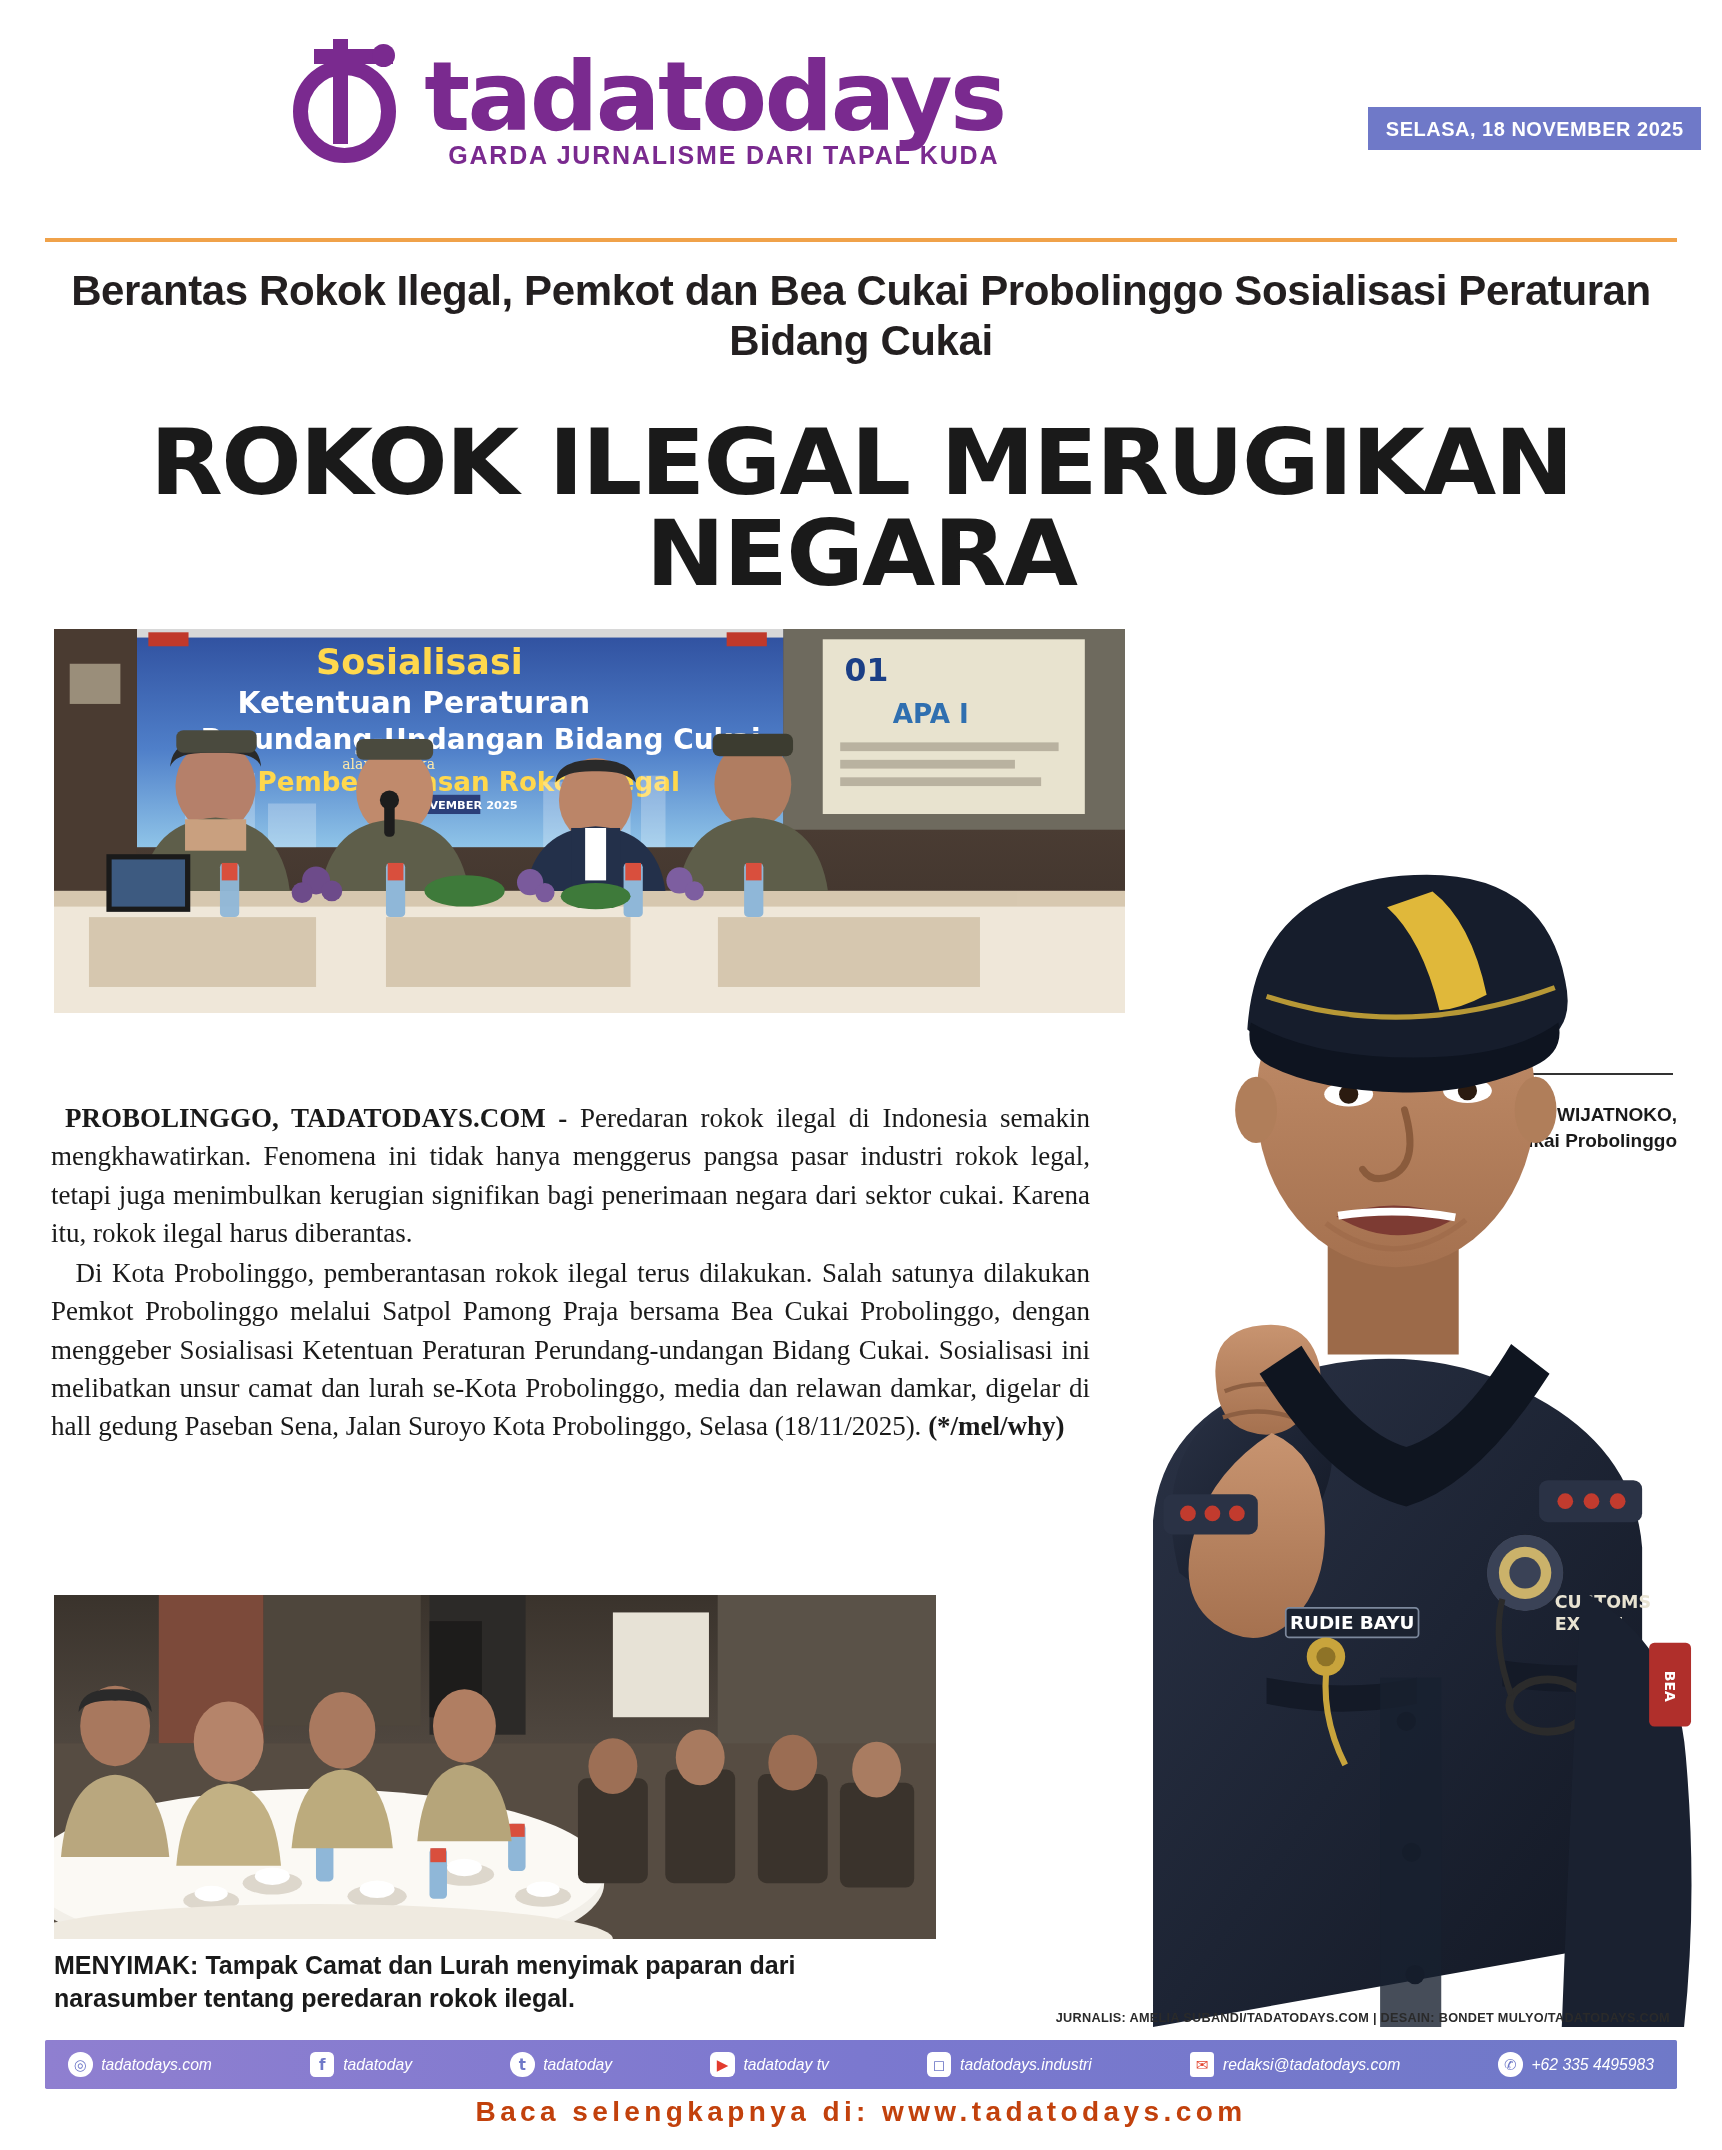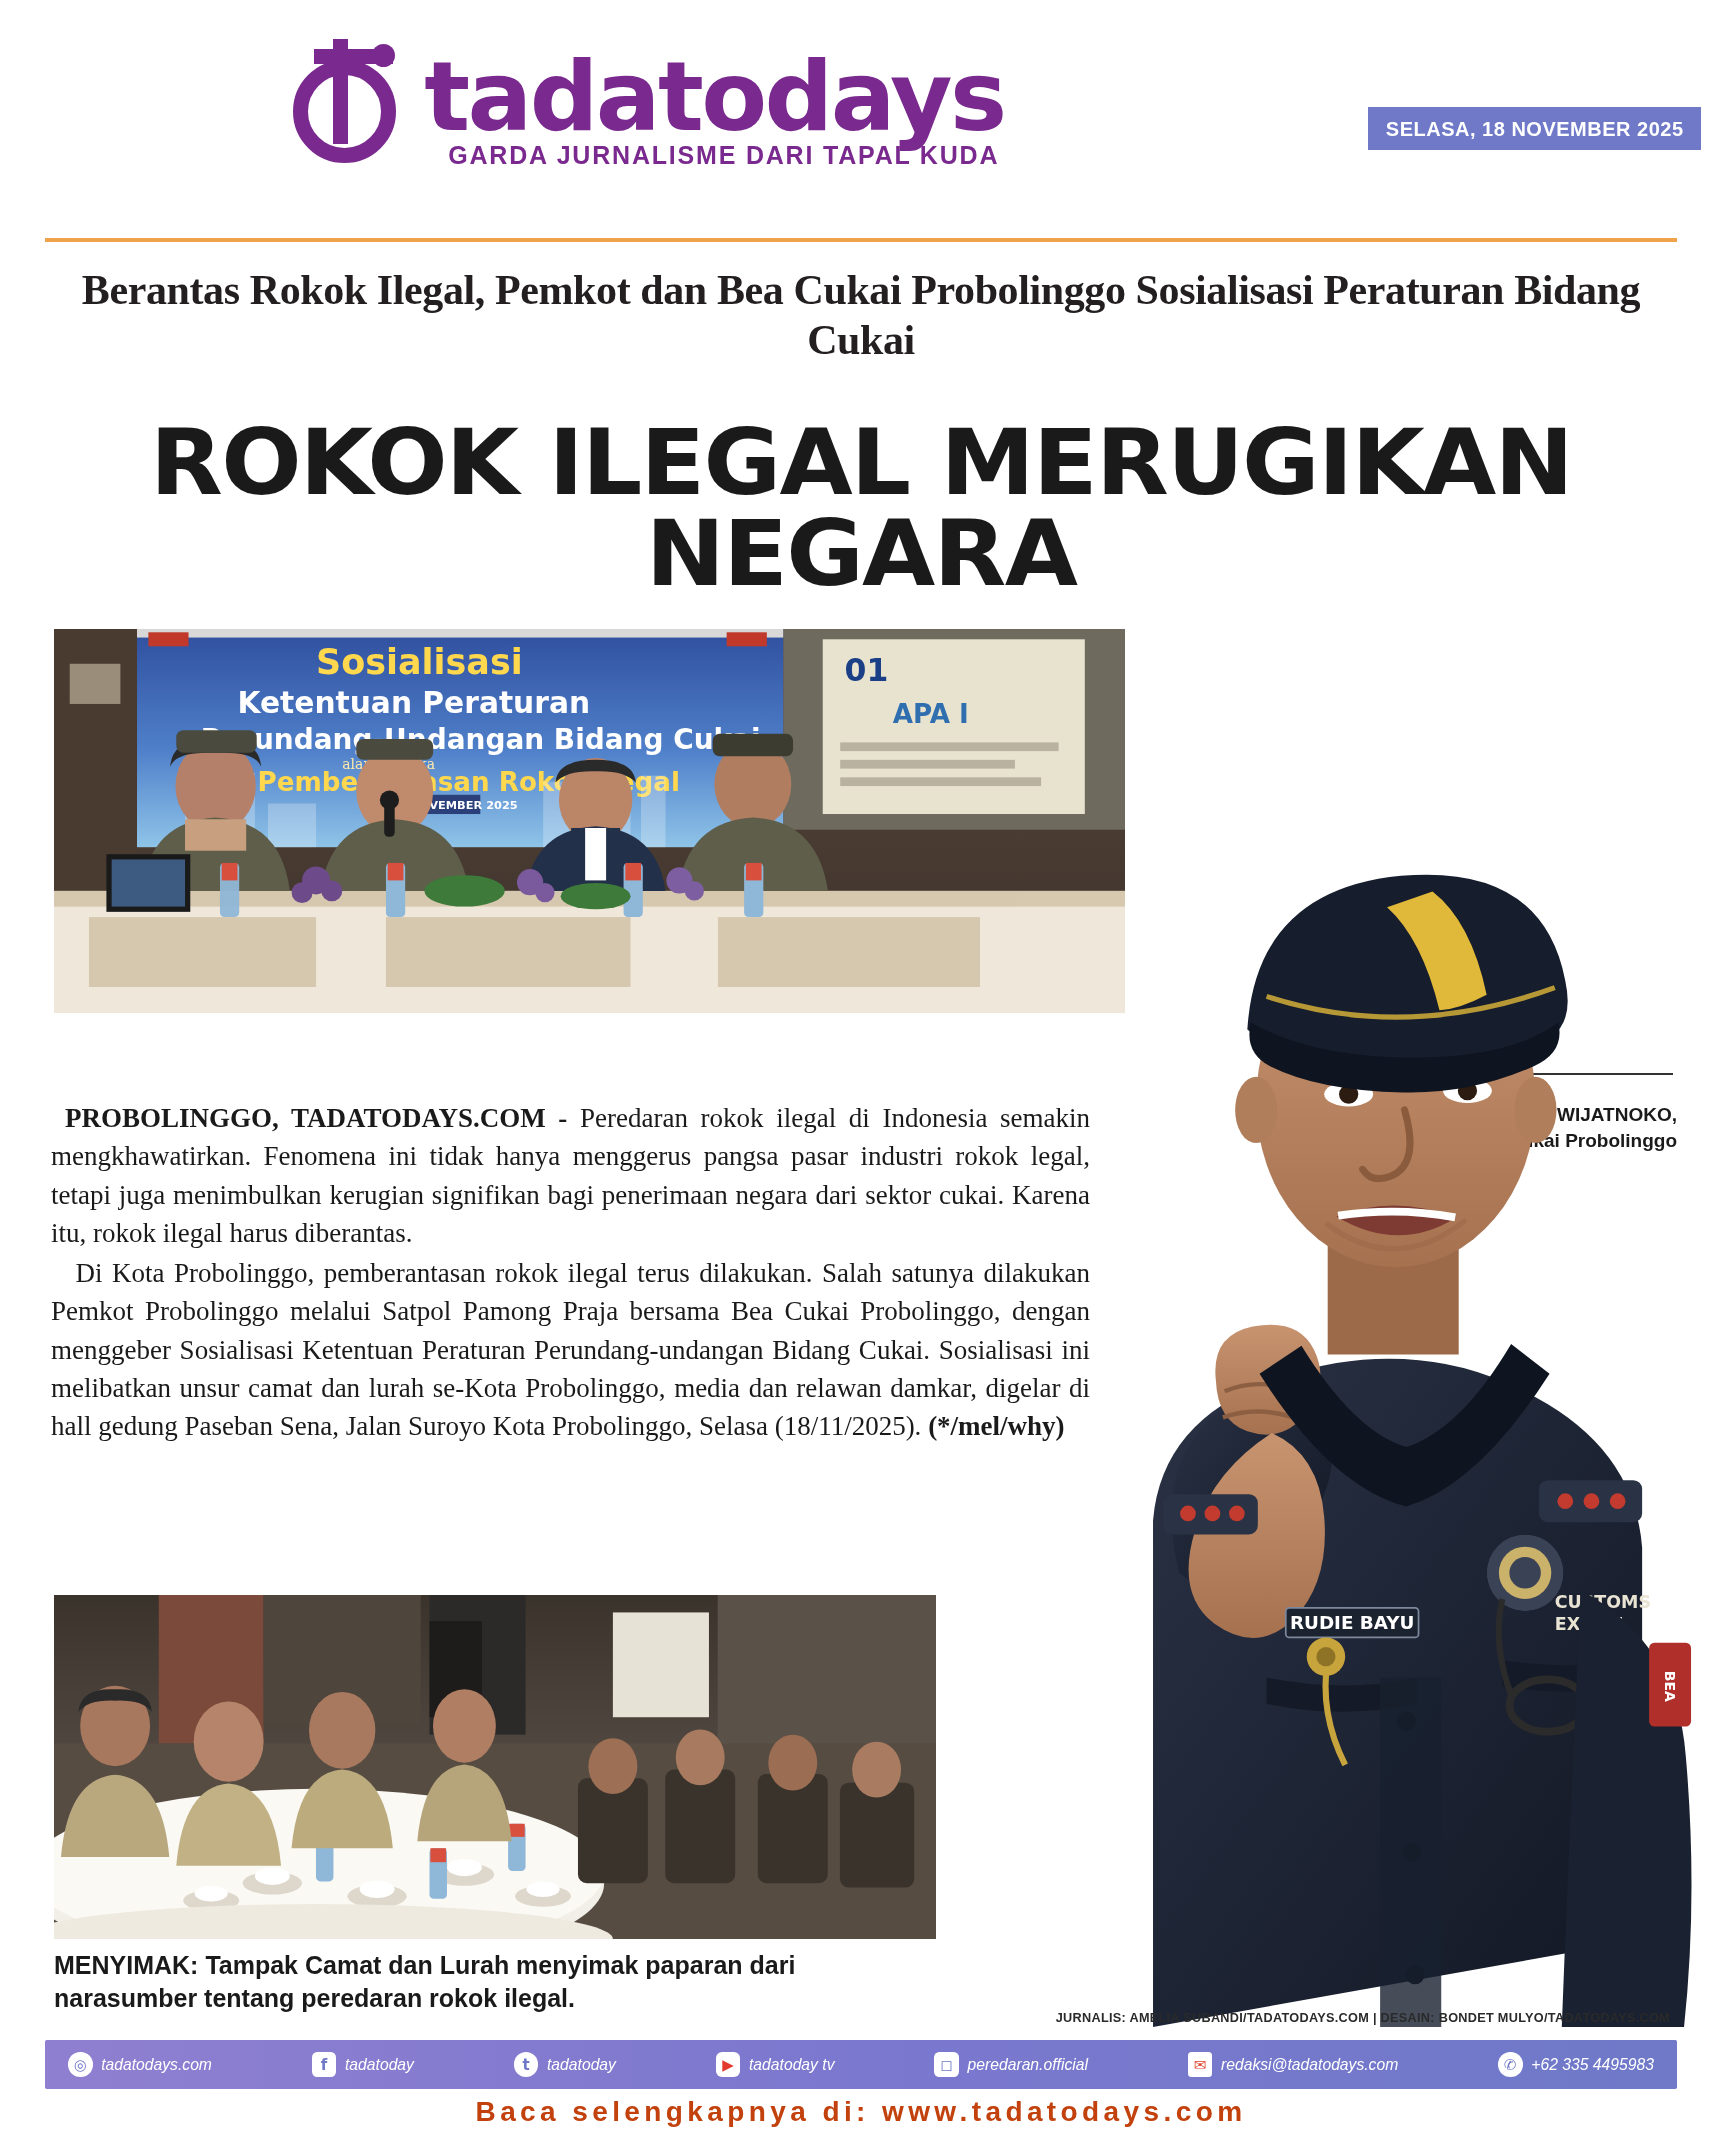--- a/index.html
+++ b/index.html
@@ -109,21 +109,21 @@
     position: absolute;
     left: 45px;
     right: 45px;
     top: 266px;
     text-align: center;
     font-size: 42px;
     line-height: 1.18;
     font-weight: bold;
     color: #231f20;
     letter-spacing: -0.4px;
-    font-family: Liberation Serif, serif;
+    font-family: Liberation Sans, sans-serif;
   }
   .headline {
     position: absolute;
     left: 45px;
     right: 45px;
     top: 417px;
     text-align: center;
     font-size: 91px;
     font-weight: bold;
     color: #1a1a1a;
@@ -646,21 +646,21 @@
     <div class="social-item">
       <span class="si-icon">t</span>
       <span>tadatoday</span>
     </div>
     <div class="social-item">
       <span class="si-icon yt">▶</span>
       <span>tadatoday tv</span>
     </div>
     <div class="social-item">
       <span class="si-icon sq">◻</span>
-      <span>peredaran.official</span>
+      <span>tadatodays.industri</span>
     </div>
     <div class="social-item">
       <span class="si-icon mail">✉</span>
       <span>redaksi@tadatodays.com</span>
     </div>
     <div class="social-item">
       <span class="si-icon">✆</span>
       <span>+62 335 4495983</span>
     </div>
   </div>

